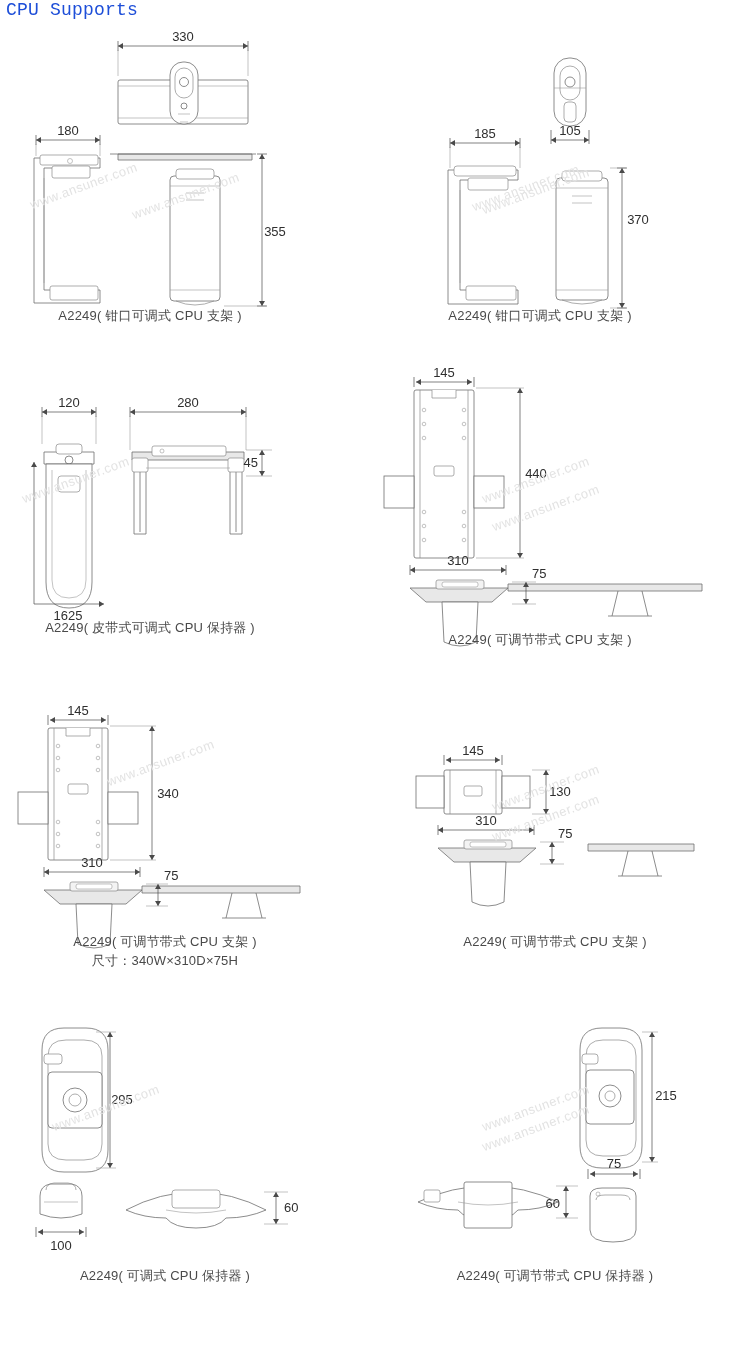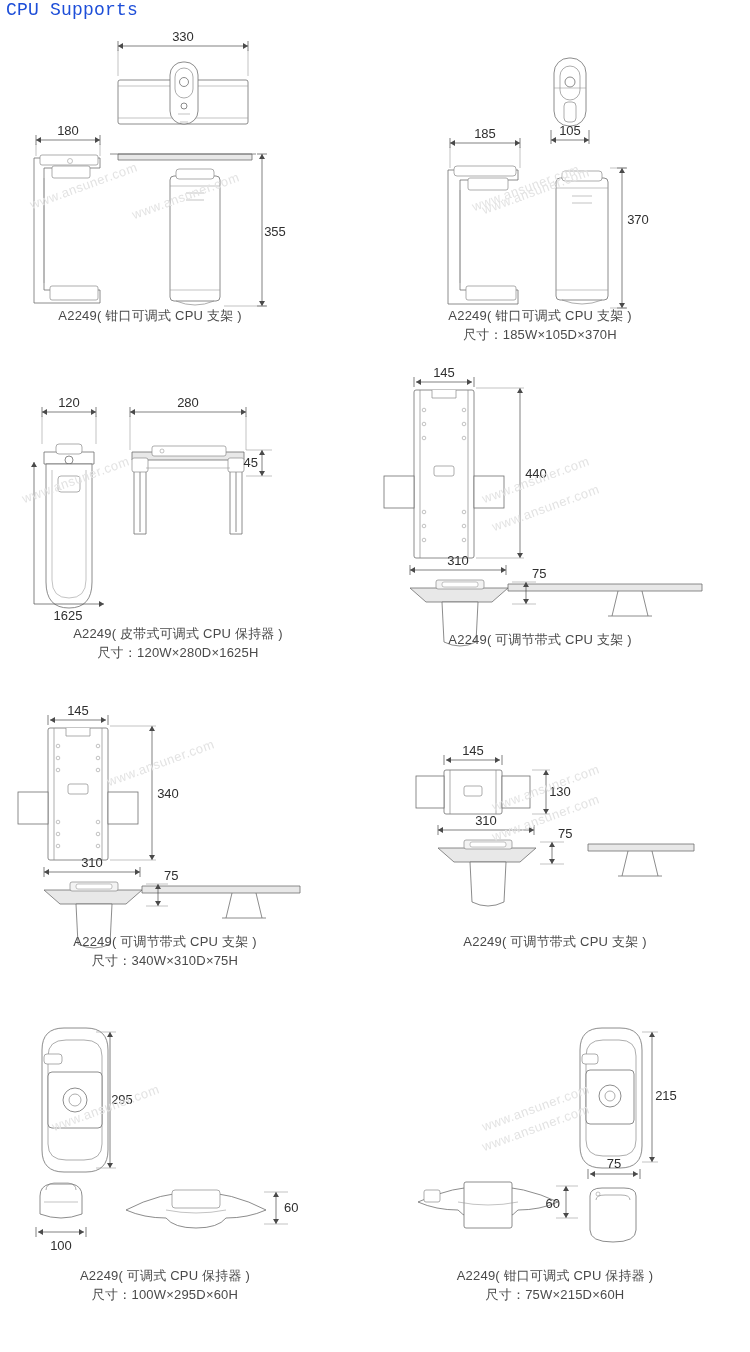--- a/index.html
+++ b/index.html
@@ -178,21 +178,20 @@
         <path d="M229 145 L232 140 L235 145 Z" fill="#4a4a4a"></path>
         <path d="M229 275 L232 280 L235 275 Z" fill="#4a4a4a"></path>
         <line class="thin" x1="220" y1="140" x2="236" y2="140"></line>
         <line class="thin" x1="220" y1="280" x2="236" y2="280"></line>
       </g>
       <text class="dimtxt" x="248" y="196" text-anchor="middle">370</text>
     </svg>
     <div class="wm" style="left:90px; top:175px;">www.ansuner.com</div>
     <div class="caption" style="top:278px;">
       <span>A2249( 钳口可调式 CPU 支架 )</span>
-      <span class="line2">尺寸：185W×105D×370H</span>
     </div>
   </div>
 
   <div class="cell" style="left:0px; top:372px; width:300px; height:310px;">
     <svg width="300" height="280" viewBox="0 0 300 280">
 
       <g>
         <line class="dim" x1="42" y1="40" x2="96" y2="40"></line>
         <path class="dim" d="M42 35 L42 45 M96 35 L96 45"></path>
         <path d="M47 37 L42 40 L47 43 Z" fill="#4a4a4a"></path>
@@ -240,23 +239,22 @@
 
       <g>
         <line class="dim" x1="34" y1="232" x2="34" y2="90"></line>
         <path d="M31 95 L34 90 L37 95 Z" fill="#4a4a4a"></path>
         <line class="dim" x1="34" y1="232" x2="104" y2="232"></line>
         <path d="M99 229 L104 232 L99 235 Z" fill="#4a4a4a"></path>
       </g>
       <text class="dimtxt" x="68" y="248" text-anchor="middle">1625</text>
     </svg>
     <div class="wm" style="left:20px; top:120px;">www.ansuner.com</div>
-    <div class="caption" style="top:252px;margin-left:28px;">
+    <div class="caption" style="top:246px;">
       <span>A2249( 皮带式可调式 CPU 保持器 )</span>
-      <span class="line2">尺寸：120W×280D×1625H</span>
     </div>
   </div>
 
   <div class="cell" style="left:380px; top:362px; width:340px; height:320px;">
     <svg width="340" height="290" viewBox="0 0 340 290">
 
       <g>
         <line class="dim" x1="36" y1="20" x2="92" y2="20"></line>
         <path class="dim" d="M34 15 L34 25 M94 15 L94 25"></path>
         <path d="M41 17 L36 20 L41 23 Z" fill="#4a4a4a"></path>
@@ -491,21 +489,20 @@
         <line class="dim" x1="38" y1="222" x2="84" y2="222"></line>
         <path class="dim" d="M36 217 L36 227 M86 217 L86 227"></path>
         <path d="M43 219 L38 222 L43 225 Z" fill="#4a4a4a"></path>
         <path d="M79 219 L84 222 L79 225 Z" fill="#4a4a4a"></path>
       </g>
       <text class="dimtxt" x="61" y="240" text-anchor="middle">100</text>
     </svg>
     <div class="wm" style="left:50px; top:110px;">www.ansuner.com</div>
     <div class="caption" style="top:256px;">
       <span>A2249( 可调式 CPU 保持器 )</span>
-      <span class="line2">尺寸：100W×295D×60H</span>
     </div>
   </div>
 
   <div class="cell" style="left:390px; top:1010px; width:330px; height:300px;">
     <svg width="330" height="250" viewBox="0 0 330 250">
 
       <path class="ln fillw" d="M190 40 q0 -22 22 -22 l18 0 q22 0 22 22 l0 96 q0 22 -22 22 l-18 0 q-22 0 -22 -22 Z"></path>
       <path class="ln2" d="M196 46 q0 -16 17 -16 l16 0 q17 0 17 16 l0 84 q0 16 -17 16 l-16 0 q-17 0 -17 -16 Z"></path>
       <rect class="ln2 fillw" x="192" y="44" width="16" height="10" rx="3"></rect>
       <rect class="ln fillw" x="196" y="60" width="48" height="54" rx="4"></rect>
@@ -542,22 +539,21 @@
         <path d="M243 161 L248 164 L243 167 Z" fill="#4a4a4a"></path>
       </g>
       <text class="dimtxt" x="224" y="158" text-anchor="middle">75</text>
 
       <path class="ln fillw" d="M200 186 q0 -8 12 -8 l22 0 q12 0 12 8 l0 34 q0 12 -23 12 q-23 0 -23 -12 Z"></path>
       <path class="ln2" d="M206 190 q0 -5 9 -5 l16 0 q9 0 9 5"></path>
       <circle class="thin" cx="208" cy="184" r="2"></circle>
     </svg>
     <div class="wm" style="left:90px; top:110px;">www.ansuner.com</div>
     <div class="caption" style="top:256px;">
-      <span>A2249( 钳口可调式 CPU 保持器 )</span>
-      <span class="line2">尺寸：75W×215D×60H</span>
+      <span>A2249( 可调节带式 CPU 保持器 )</span>
     </div>
   </div>
 
   <div class="wm" style="left:470px; top:200px;">www.ansuner.com</div>
   <div class="wm" style="left:490px; top:520px;">www.ansuner.com</div>
   <div class="wm" style="left:490px; top:830px;">www.ansuner.com</div>
   <div class="wm" style="left:480px; top:1140px;">www.ansuner.com</div>
 
 </div>
 

